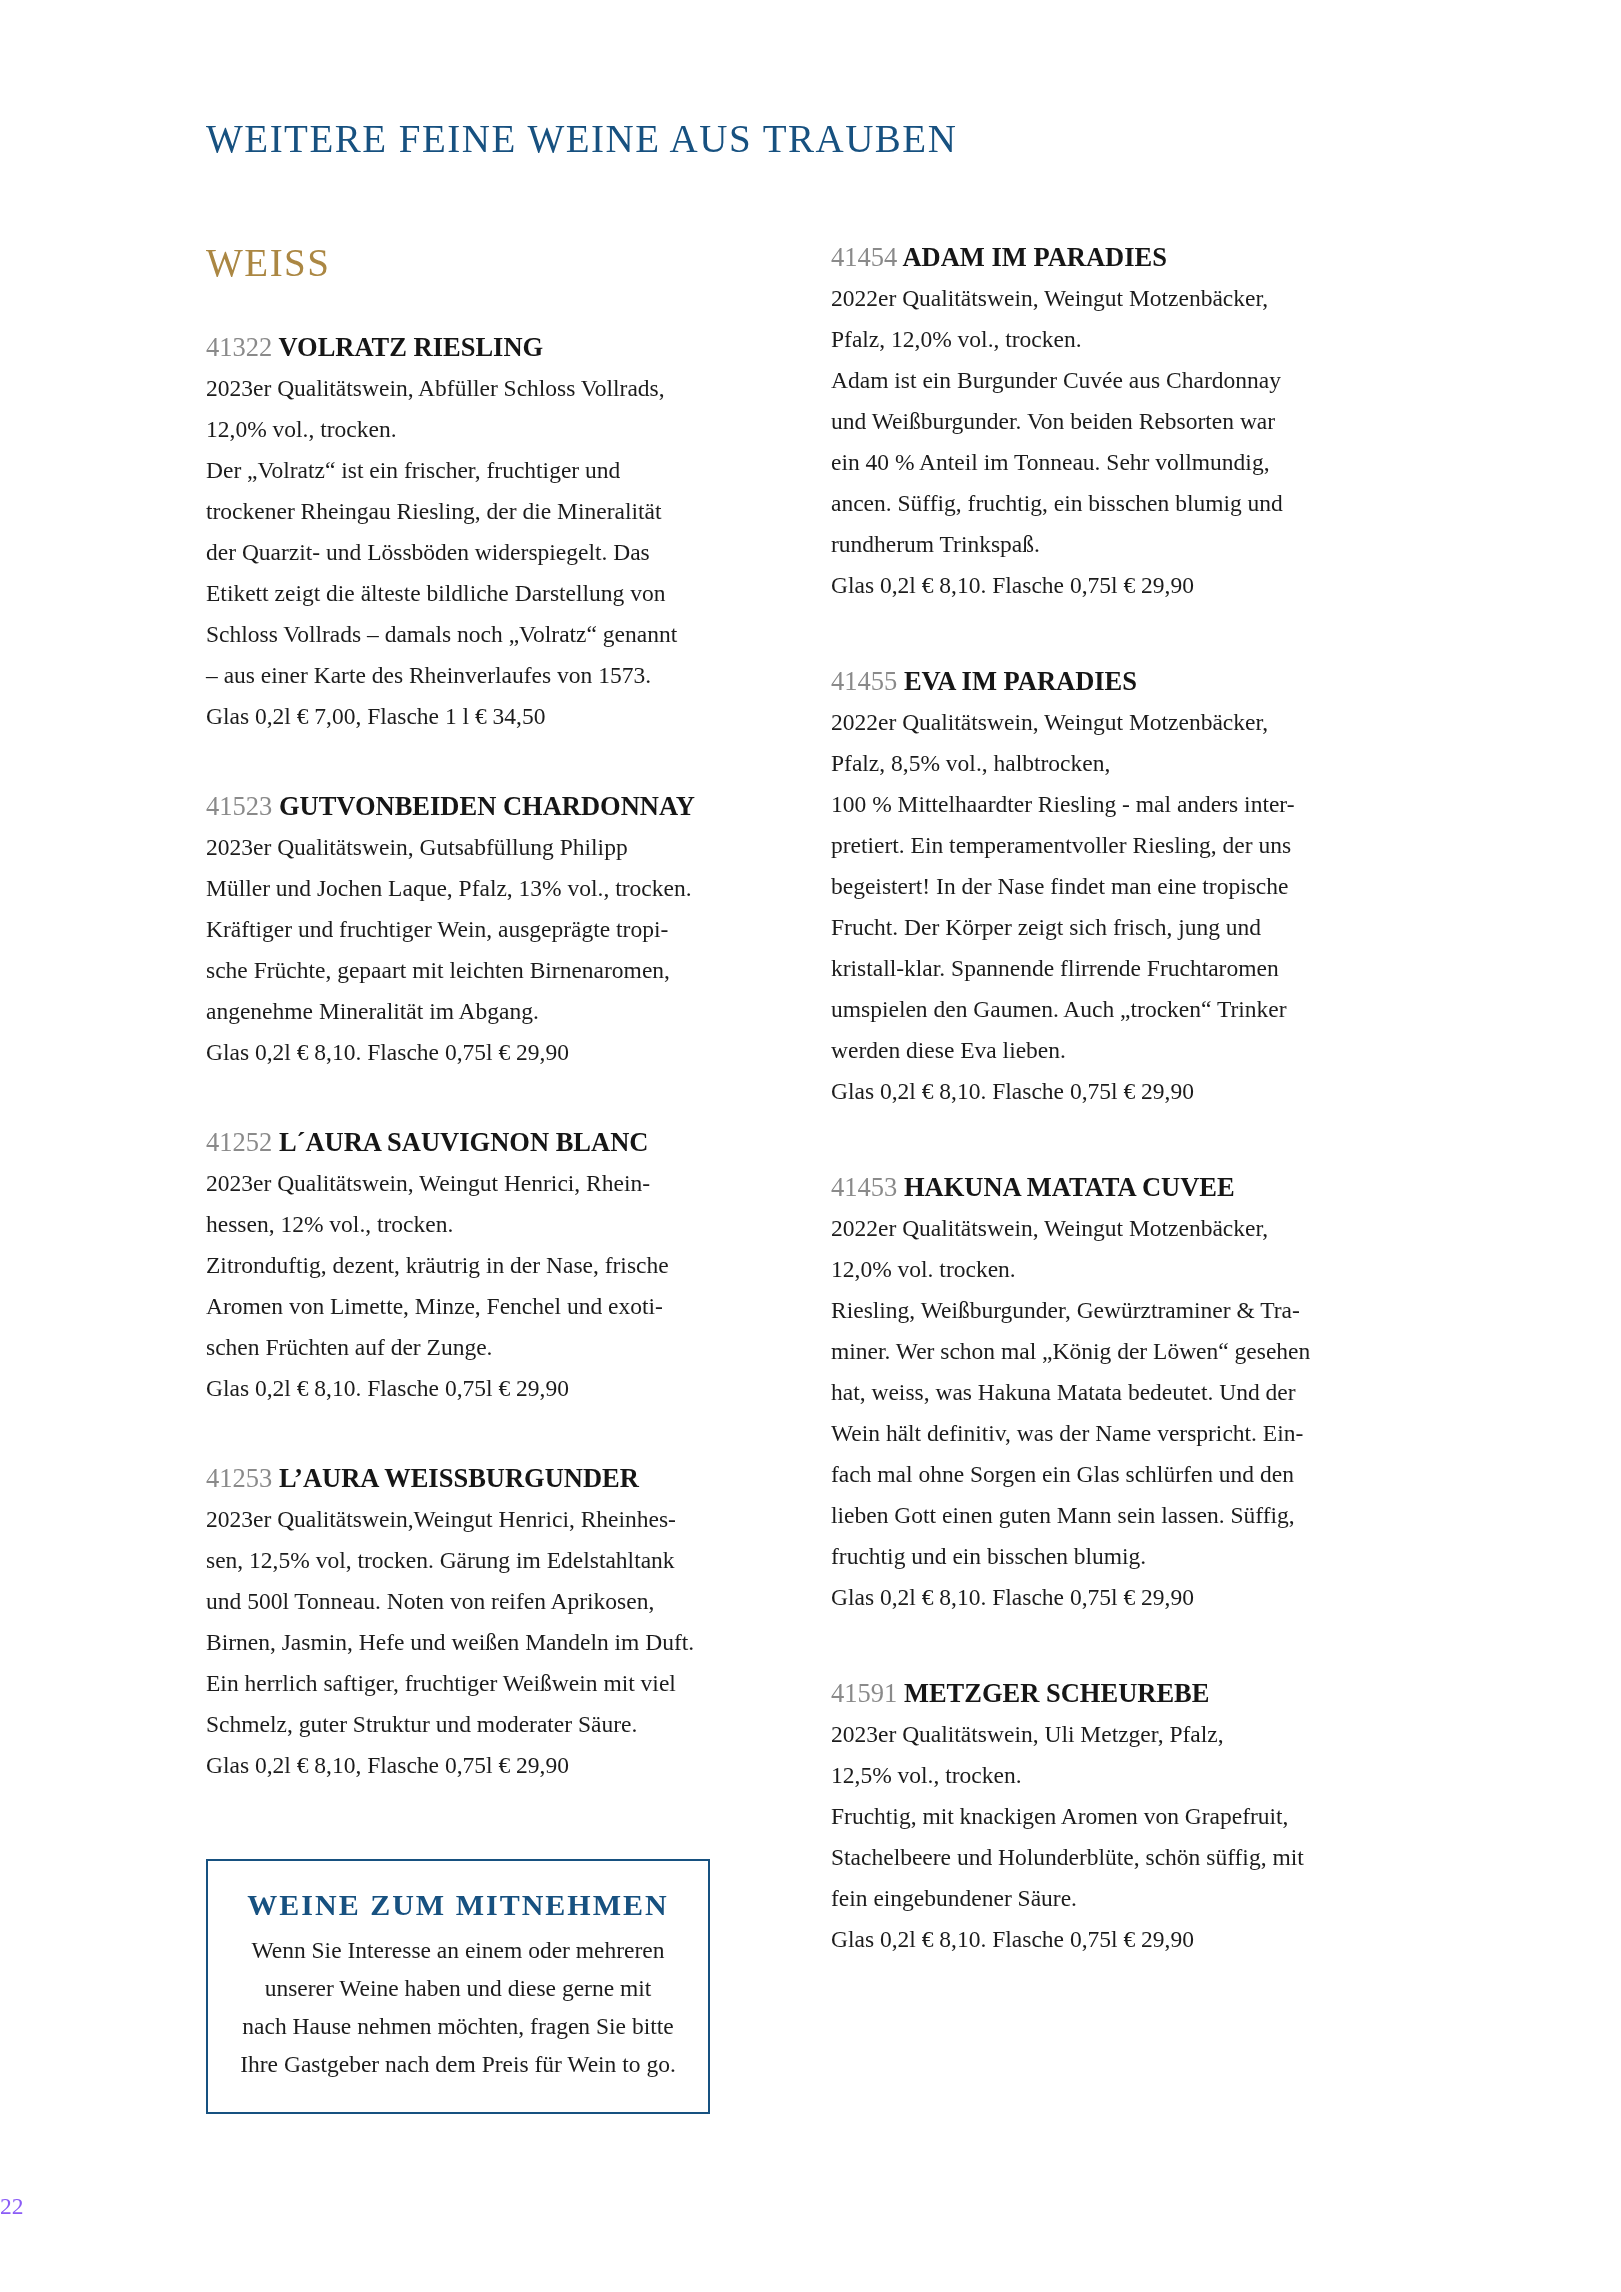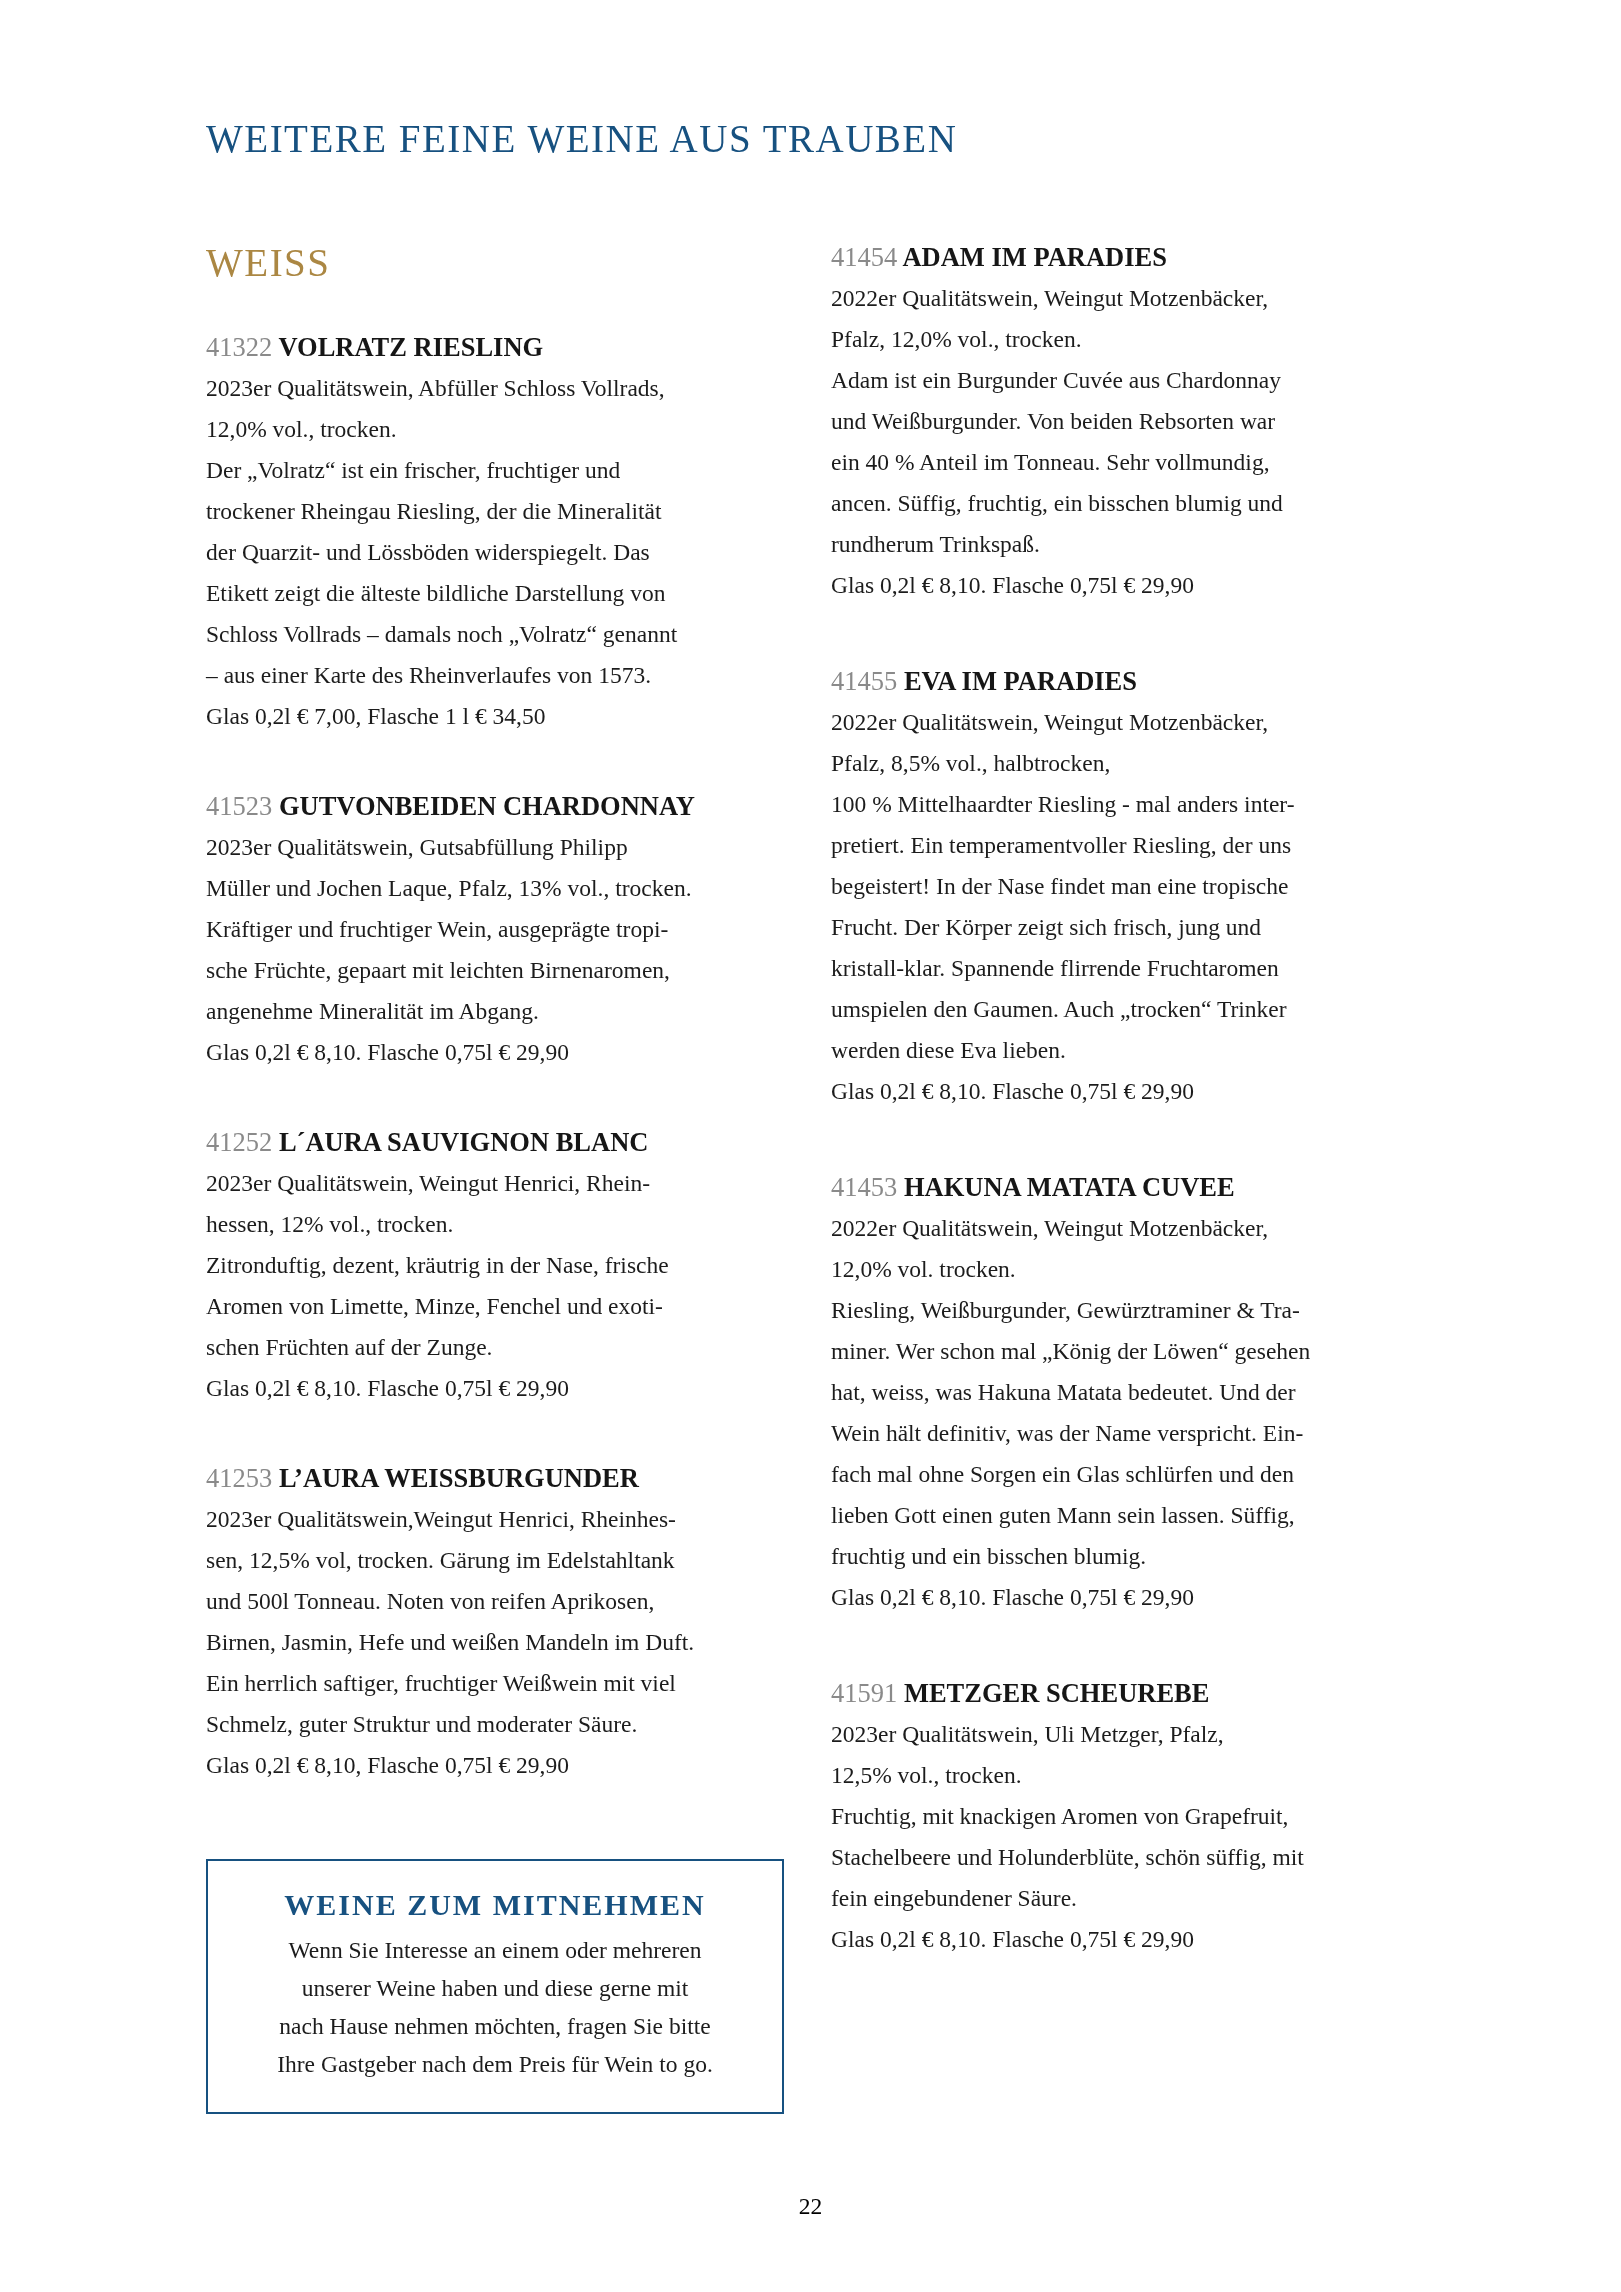--- a/index.html
+++ b/index.html
@@ -50,21 +50,21 @@
   }
   .entry-number { color: var(--number-gray, #8a8a8a); font-weight: 400; }
 
   .entry-line {
     font-size: 23.5px; line-height: 41px;
     white-space: nowrap;
   }
 
   .takeaway-box {
     box-sizing: border-box;
-    width: 578px;
+    width: 504px;
     margin-top: 73px;
     border: 2.9px solid var(--accent, #175180);
     padding: 23.5px 9.8px 29px 9.8px;
     text-align: center;
   }
   .box-title {
     margin: 0 0 7.8px 0;
     font-size: 30px; line-height: 39px;
     font-weight: 700;
     letter-spacing: 2px;
@@ -72,23 +72,23 @@
   }
   .box-lines .box-line {
     font-size: 23.5px; line-height: 38px;
     white-space: nowrap;
   }
 
   .page-number {
     position: absolute;
     left: 0; right: 0;
     top: 2192px;
-    text-align: center;
+    text-align: left;
     font-size: 23.5px; line-height: 29px;
-    color: #000000;
+    color: #8b5cf6;
   }
 </style>
 </head>
 <body>
 
 <div class="page">
 
   <h1 class="page-title">WEITERE FEINE WEINE AUS TRAUBEN</h1>
 
   <div class="columns">

